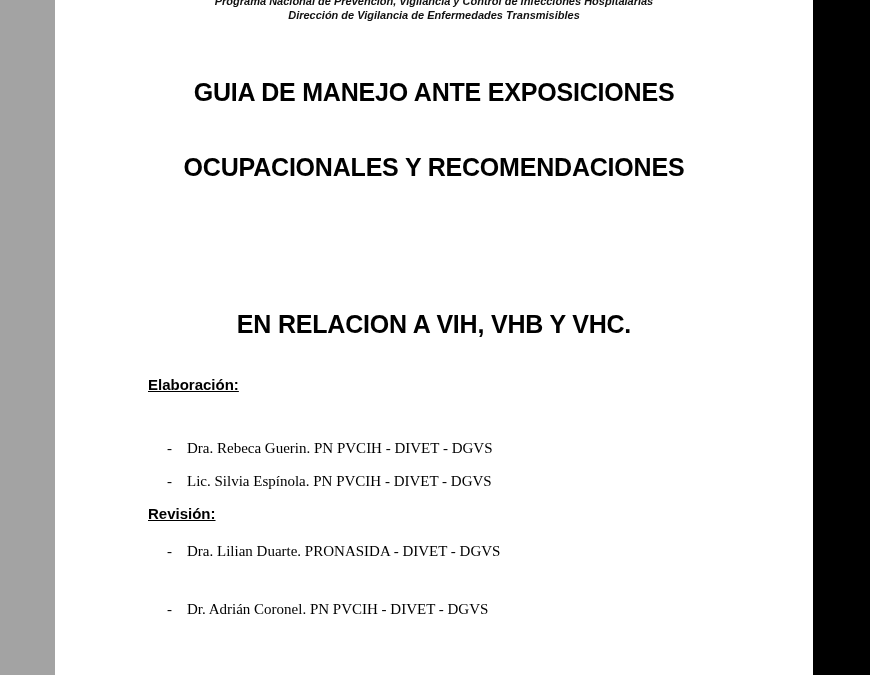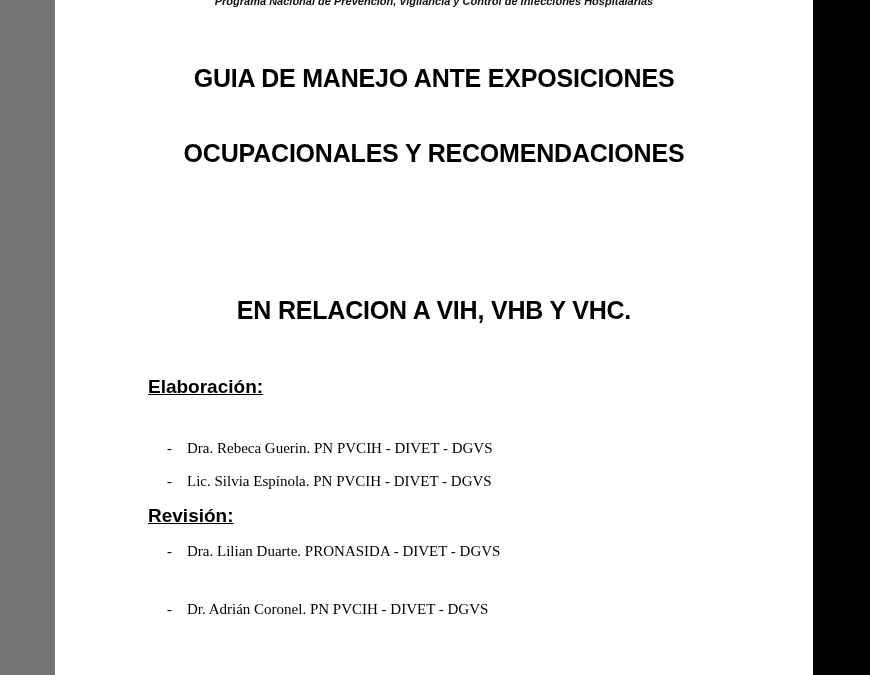--- a/index.html
+++ b/index.html
@@ -7,21 +7,21 @@
       padding: 0;
       width: 870px;
       height: 675px;
       background: #000000;
       overflow: hidden;
     }
     .viewer {
       position: relative;
       width: 708px;
       height: 675px;
-      background: #737373;
+      background: #a3a3a3;
     }
     .page {
       position: absolute;
       left: 55px;
       top: 0;
       width: 758px;
       height: 675px;
       background: #ffffff;
       overflow: hidden;
     }
@@ -44,32 +44,33 @@
       position: absolute;
       left: 0;
       width: 758px;
       text-align: center;
       font-family: "Liberation Sans", sans-serif;
       font-weight: bold;
       font-size: 25px;
       color: #000000;
       white-space: nowrap;
       letter-spacing: -0.2px;
+      margin-top: 14px;
     }
     .title-line.t1 { top: 64px; }
     .title-line.t2 { top: 139px; }
     .title-line.t3 { top: 214px; }
     .title-line.t4 { top: 296px; }
 
     .section-heading {
       position: absolute;
       left: 93px;
       font-family: "Liberation Sans", sans-serif;
       font-weight: bold;
-      font-size: 19px;
+      font-size: 15px;
       color: #000000;
       text-decoration: underline;
       white-space: nowrap;
     }
     .list-item {
       position: absolute;
       left: 112px;
       font-family: Liberation Serif, serif;
       font-size: 15px;
       color: #000000;
@@ -81,20 +82,21 @@
       width: 20px;
     }
   </style>
 </head>
 <body>
 
 <div class="viewer">
   <div class="page">
 
     <div class="header-line l1">Programa Nacional de Prevención, Vigilancia y Control de Infecciones Hospitalarias</div>
+    <div class="header-line l2">Dirección de Vigilancia de Enfermedades Transmisibles</div>
 
     <div class="title-line t1">GUIA DE MANEJO ANTE EXPOSICIONES</div>
     <div class="title-line t2">OCUPACIONALES Y RECOMENDACIONES</div>
     <div class="title-line t4">EN RELACION A VIH, VHB Y VHC.</div>
 
     <div class="section-heading" style="top:376px;">Elaboración:</div>
     <div class="list-item" style="top:408px;">
       <span class="dash">-</span><span>Dra. Rebeca Guerin. PN PVCIH - DIVET - DGVS</span>
     </div>
     <div class="list-item" style="top:441px;">

